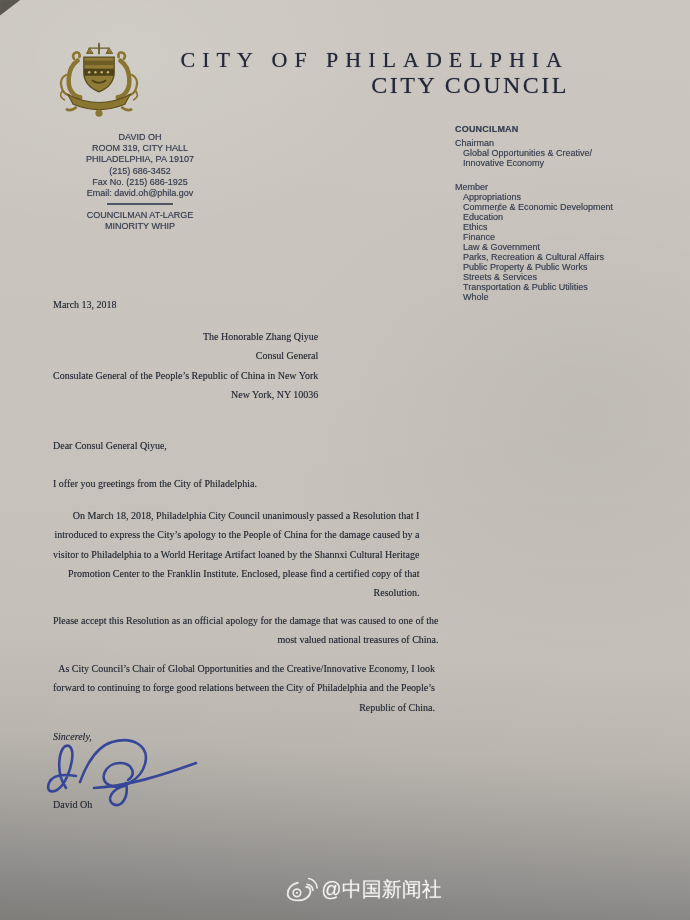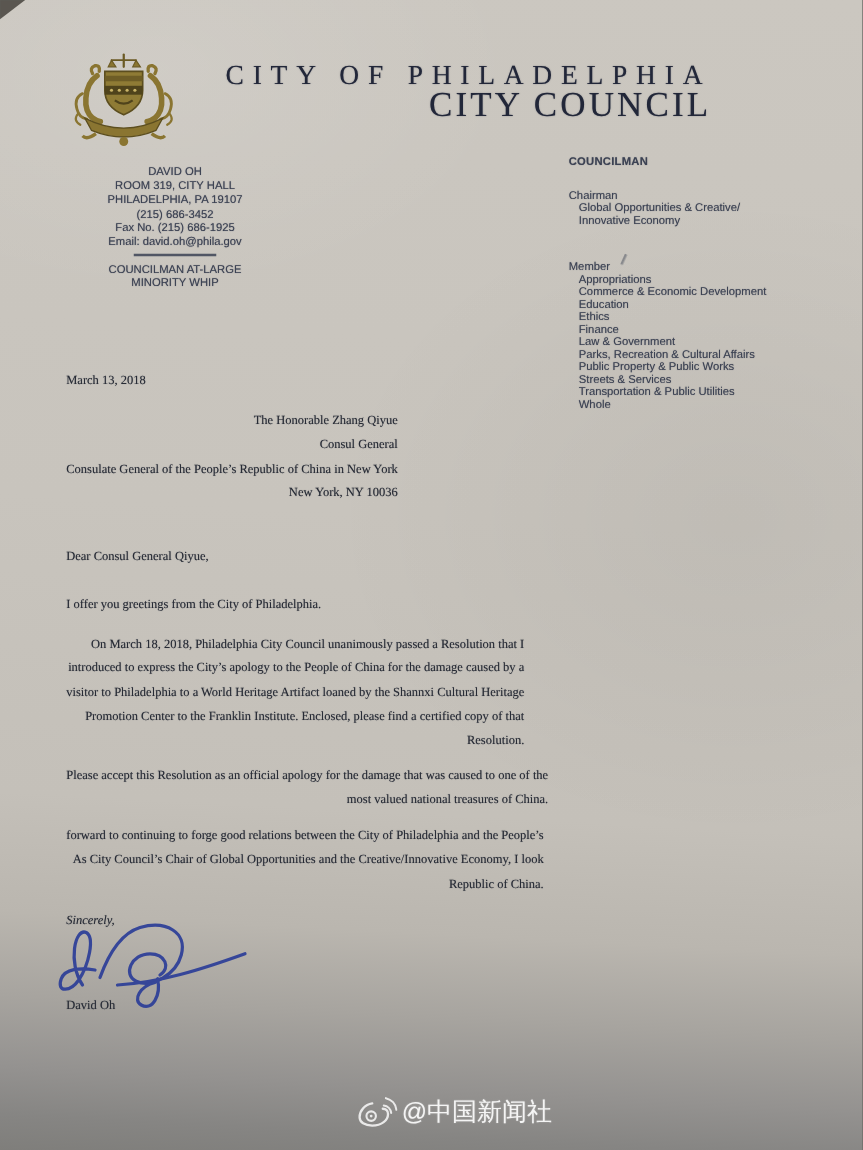--- a/index.html
+++ b/index.html
@@ -10,31 +10,31 @@
       radial-gradient(ellipse 500px 400px at 85% 45%, rgba(0,0,0,0.045), rgba(0,0,0,0) 65%),
       linear-gradient(183deg,#cbc7c0 0%, #c8c4bd 45%, #c4c0b9 70%, #bab6af 80%, #a7a49f 87%, #949290 93%, #868583 97%, #7f7e7b 100%);
     font-family:"Liberation Serif", serif;
   }
   .corner-tl{position:absolute;left:-6px;top:-6px;width:34px;height:26px;background:#46423c;
     clip-path:polygon(0 0,100% 0,0 100%);filter:blur(3px);opacity:.85;}
   .seal{position:absolute;left:50px;top:38px;width:98px;height:88px;filter:blur(.35px);}
   .letterhead{position:absolute;left:149px;top:47px;width:420px;text-align:right;color:#222739;}
   .lh1{font-size:22px;letter-spacing:7px;line-height:26px;white-space:nowrap;
     text-shadow:0 0 1px rgba(30,35,55,.55);}
-  .lh2{font-size:28px;letter-spacing:2.5px;line-height:24px;white-space:nowrap;
+  .lh2{font-size:24px;letter-spacing:2.5px;line-height:24px;white-space:nowrap;
     text-shadow:0 0 1px rgba(30,35,55,.5);}
   .contact{position:absolute;left:40px;top:132px;width:200px;text-align:center;
     font-family:"Liberation Sans", sans-serif;font-size:9px;line-height:11.2px;color:#3c4253;
     text-shadow:0 0 .8px rgba(50,56,75,.6);}
   .contact .rule{width:66px;height:2px;background:#3c4253;margin:4px auto 5px auto;opacity:.85;}
   .committees{position:absolute;left:455px;top:124px;width:225px;
     font-family:"Liberation Sans", sans-serif;font-size:9px;line-height:10px;color:#3c4253;
     text-shadow:0 0 .8px rgba(50,56,75,.55);}
   .committees .head{font-weight:bold;letter-spacing:.2px;margin-bottom:3px;}
-  .committees .grouplabel{margin-top:17px;}
+  .committees .grouplabel{margin-top:4px;}
   .committees .item{padding-left:8px;white-space:nowrap;}
   .gap{height:10px;}
   .stray-mark{position:absolute;left:498px;top:203px;width:2px;height:9px;background:#555a66;
     transform:rotate(24deg);opacity:.55;filter:blur(.4px);}
   .bodyblock{position:absolute;left:53px;color:#272b35;font-size:10px;line-height:19.3px;
     text-shadow:0 0 .7px rgba(40,45,60,.5);text-align:right;}
   .bl{white-space:nowrap;}
   sup{font-size:.62em;line-height:0;}
   .sig{position:absolute;left:36px;top:730px;width:175px;height:84px;}
   .watermark{position:absolute;left:0;right:0;top:876px;display:flex;justify-content:center;
@@ -143,22 +143,22 @@
     <div class="bl">Promotion Center to the Franklin Institute. Enclosed, please find a certified copy of that</div>
     <div class="bl">Resolution.</div>
   </div>
 
   <div class="bodyblock" style="top:611px;">
     <div class="bl">Please accept this Resolution as an official apology for the damage that was caused to one of the</div>
     <div class="bl">most valued national treasures of China.</div>
   </div>
 
   <div class="bodyblock" style="top:659px;">
+    <div class="bl">As City Council’s Chair of Global Opportunities and the Creative/Innovative Economy, I look</div>
     <div class="bl">forward to continuing to forge good relations between the City of Philadelphia and the People’s</div>
-    <div class="bl">As City Council’s Chair of Global Opportunities and the Creative/Innovative Economy, I look</div>
     <div class="bl">Republic of China.</div>
   </div>
 
   <div class="bodyblock bl" style="top:727px;font-style:italic;">Sincerely,</div>
 
   <svg class="sig" viewBox="0 0 175 84">
     <g fill="none" stroke="#2c3e98" stroke-width="2.6" stroke-linecap="round" opacity="0.92">
       <path d="M30,58 C18,40 24,12 33,16 C40,20 35,42 27,54 C20,64 9,64 13,53 C16,45 28,44 40,46"></path>
       <path d="M44,52 C52,30 63,16 76,12 C97,6 114,16 109,34 C105,49 86,61 73,55 C62,50 69,33 84,33 C96,33 101,44 92,50"></path>
       <path d="M58,58 C92,56 124,46 160,33"></path>

